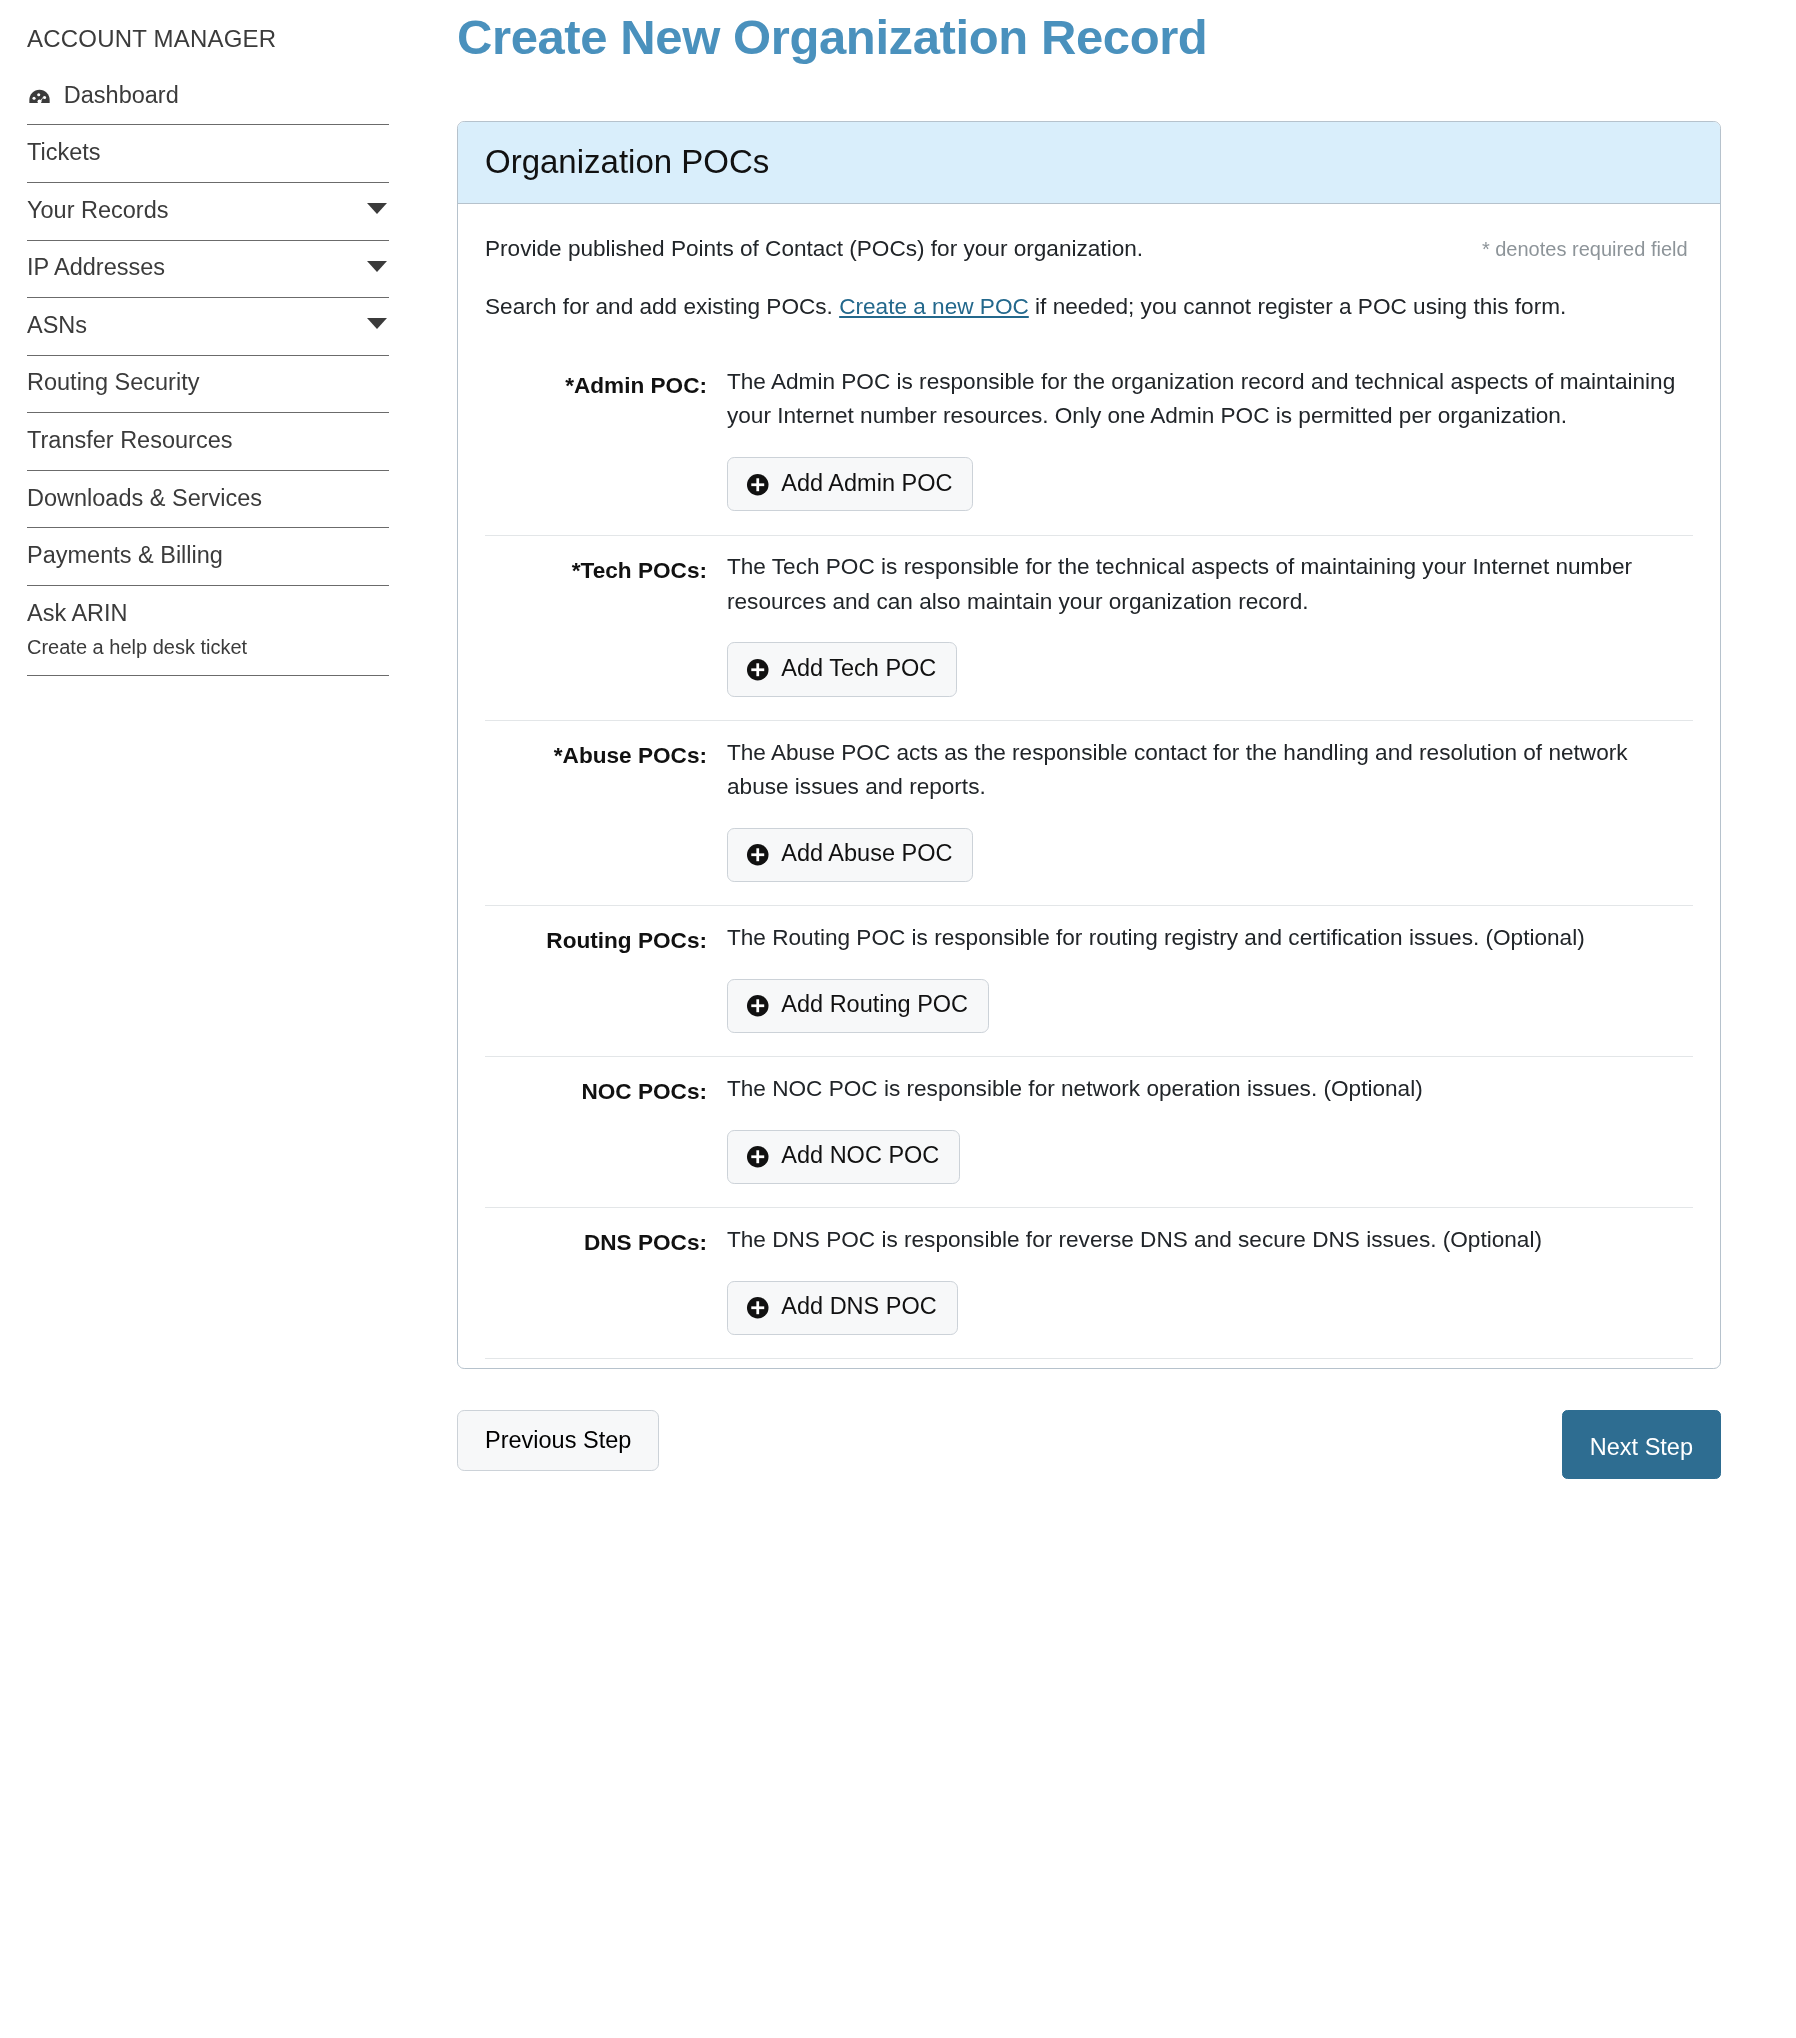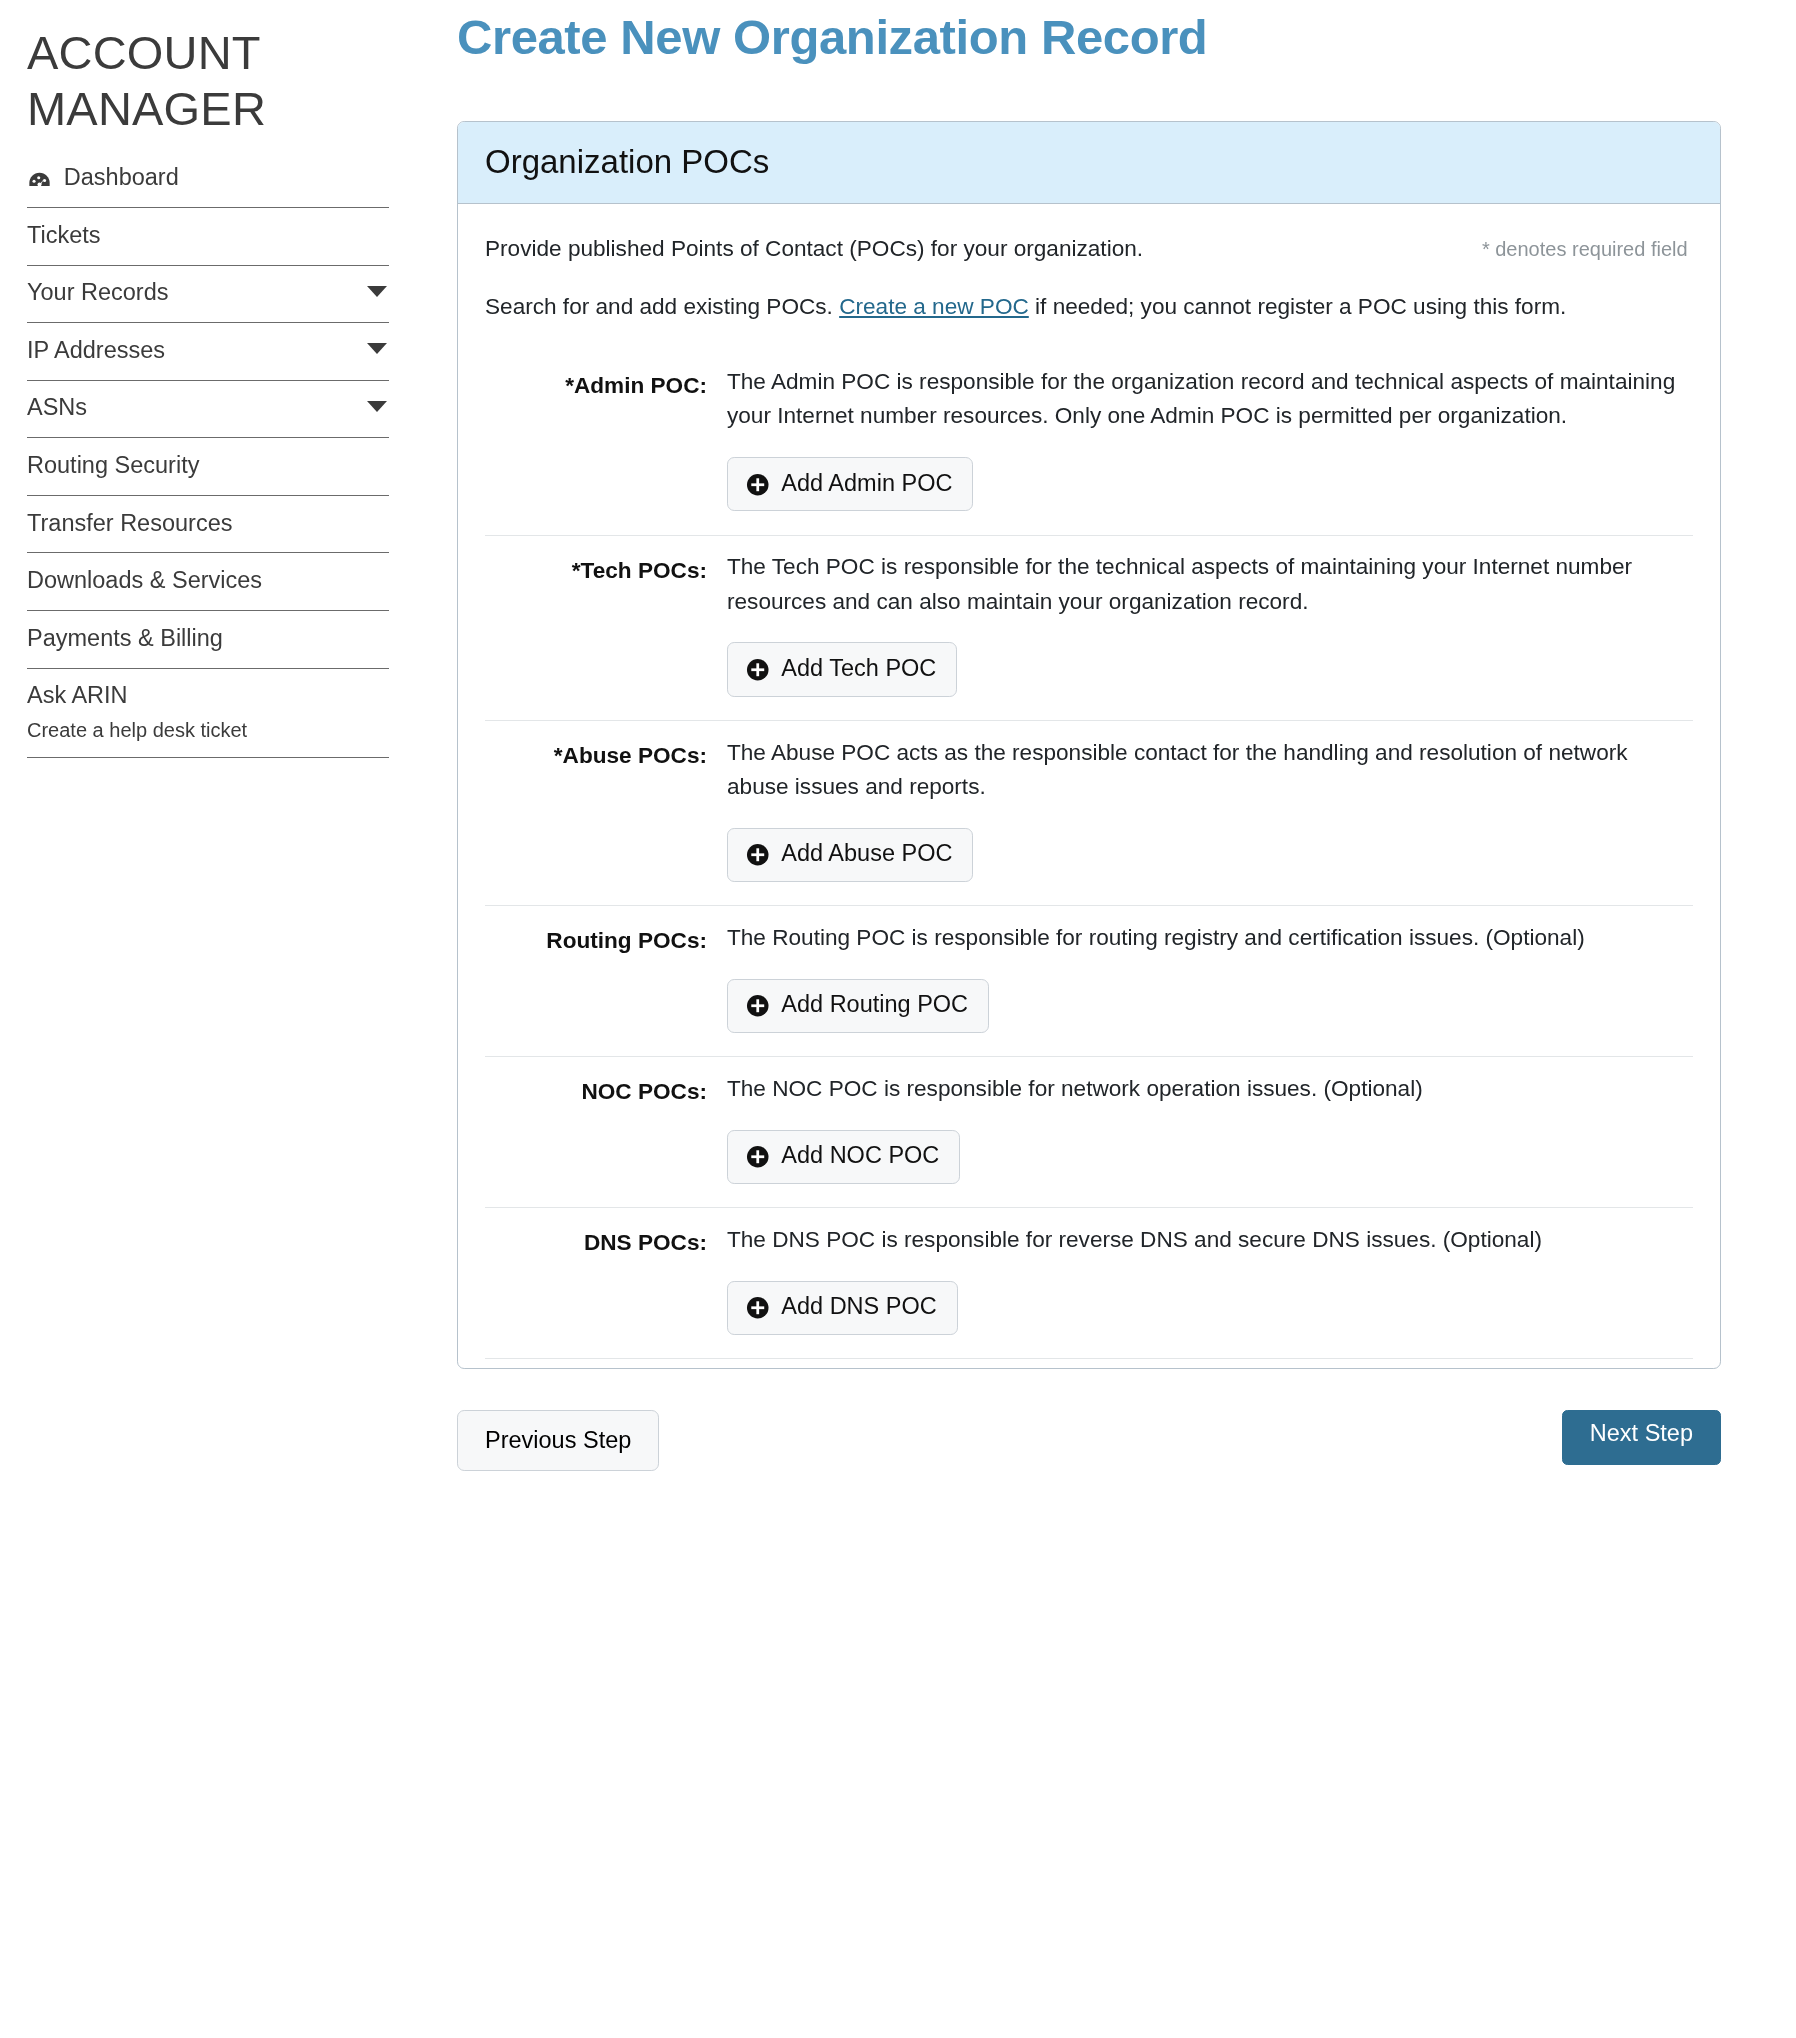--- a/index.html
+++ b/index.html
@@ -23,21 +23,21 @@
     align-items: flex-start;
   }
 
   
   .sidebar {
     width: 416px;
     flex: 0 0 416px;
     padding: 18px 27px 0 27px;
   }
   .brand {
-    font-size: 47px;
+    font-size: 24px;
     line-height: 1.18;
     font-weight: 400;
     color: #3b3b3b;
     letter-spacing: 0.2px;
     margin: 7.2px 0 23.5px 0;
     max-width: 271px;
   }
   .nav { border: 0; }
   .nav-item {
     display: flex;
@@ -201,21 +201,21 @@
     font-size: 23.5px;
     font-family: "Liberation Sans", sans-serif;
     color: #000000;
     background: #f7f8f9;
     border: 0.9px solid #ccd2d8;
     border-radius: 7.2px;
     cursor: pointer;
     line-height: 1.1;
   }
   .btn-next {
-    padding: 10px 27px 17px 27px;
+    padding: 24px 27px 17px 27px;
     font-size: 23.5px;
     font-family: "Liberation Sans", sans-serif;
     color: #ffffff;
     background: #2e6d91;
     border: 0.9px solid #2e6d91;
     border-radius: 5.4px;
     cursor: pointer;
     line-height: 1.1;
     margin-left: 36px;
   }

